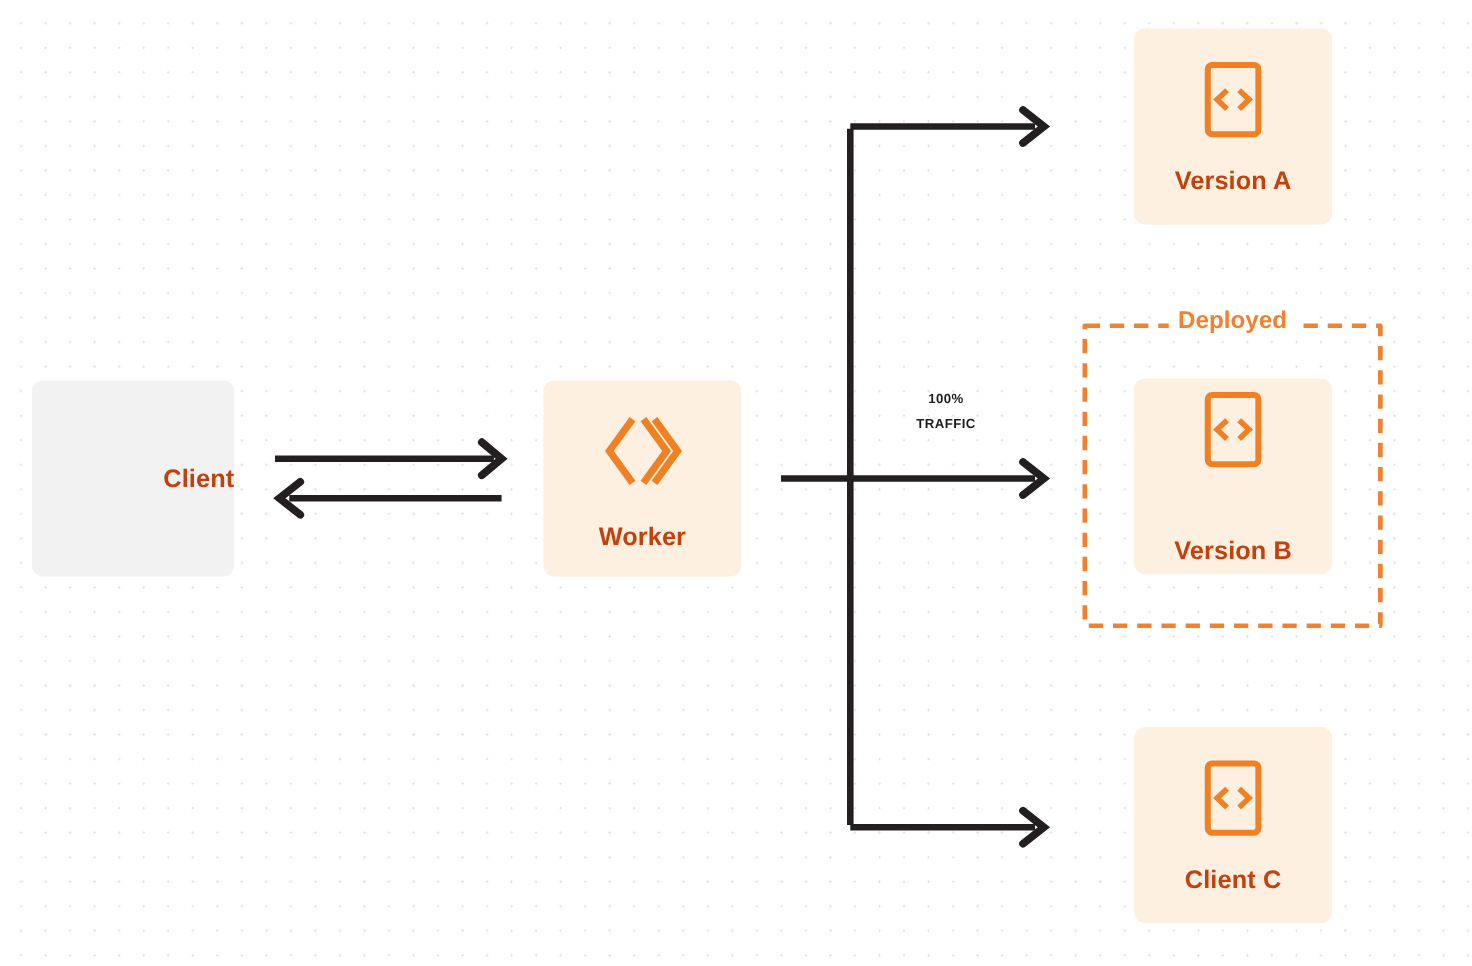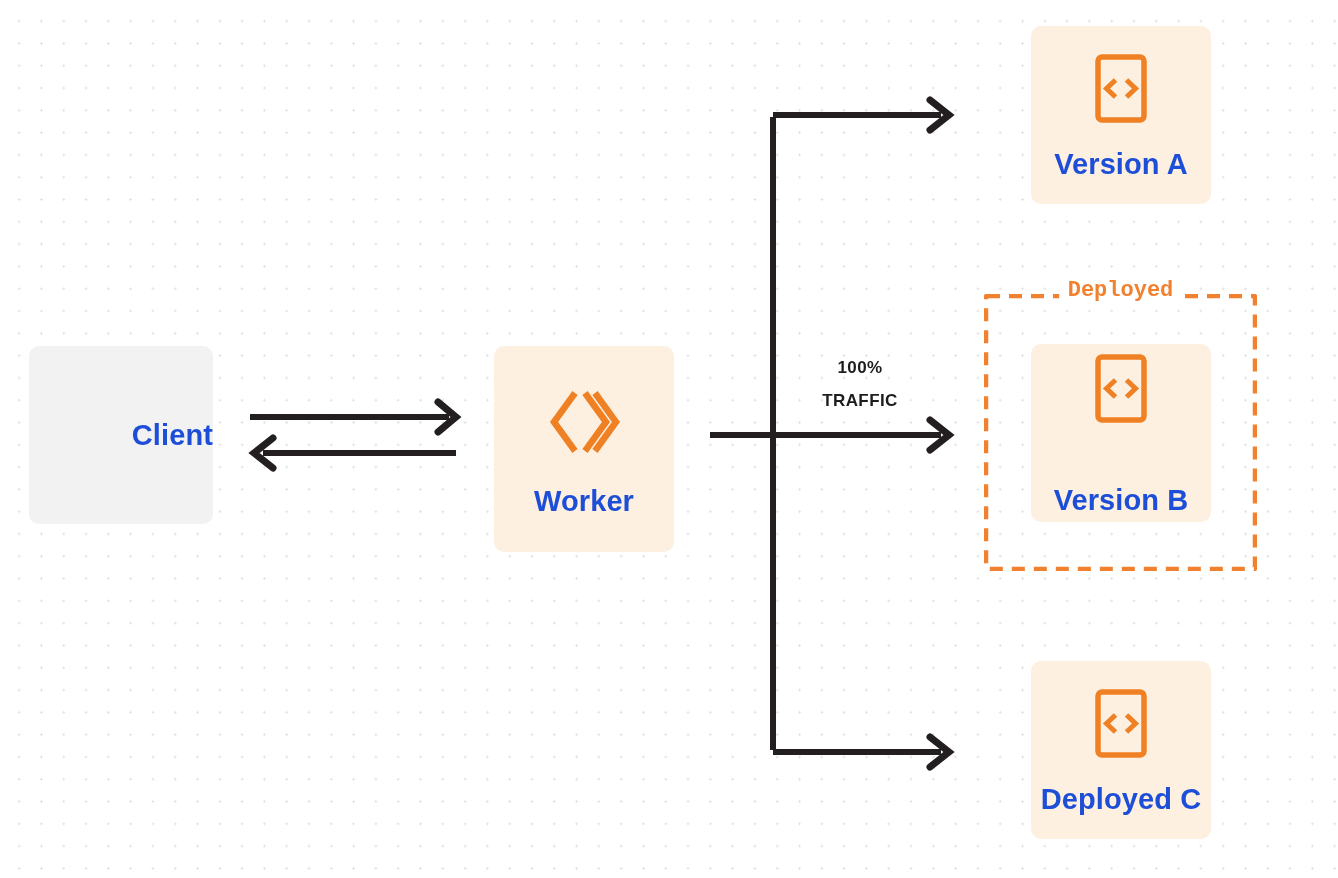--- a/index.html
+++ b/index.html
@@ -27,44 +27,44 @@
   .node {
     position: absolute;
     box-sizing: border-box;
     display: flex;
     flex-direction: column;
     align-items: center;
     justify-content: center;
     border-radius: 10px;
   }
   .node-label {
-    font-size: 29px;
+    font-size: 23px;
     font-weight: bold;
-    color: #1d4ed8;
+    color: #c2410c;
     letter-spacing: 0.1px;
     line-height: 1;
     white-space: nowrap;
   }
 
   
   #client-node {
     left: 29px;
     top: 346px;
     width: 184px;
     height: 178px;
     background: #f2f2f3;
     align-items: flex-end;
   }
 
   
   #worker-node {
     left: 494px;
     top: 346px;
     width: 180px;
-    height: 206px;
+    height: 178px;
     background: #fdf0e0;
   }
   #worker-node .node-label { margin-top: 22px; }
 
   
   .version-node {
     width: 180px;
     height: 178px;
     background: #fdf0e0;
   }
@@ -74,21 +74,20 @@
   .version-node .node-label { margin-top: 20px; }
 
   
   #deployed-frame {
     position: absolute;
     left: 984px;
     top: 294px;
     width: 273px;
     height: 277px;
     box-sizing: border-box;
-    font-family: Liberation Mono, monospace;
   }
   #deployed-frame svg { display: block; }
   #deployed-label {
     position: absolute;
     left: 50%;
     top: -14px;
     transform: translateX(-50%);
     background: #ffffff;
     padding: 0 9px;
     font-size: 22px;
@@ -108,21 +107,21 @@
     pointer-events: none;
   }
 
   
   #traffic-label {
     position: absolute;
     left: 790px;
     top: 351px;
     width: 140px;
     text-align: center;
-    font-size: 17px;
+    font-size: 12px;
     font-weight: bold;
     color: #1d1d1f;
     line-height: 1.95;
     letter-spacing: 0.4px;
   }
   #traffic-label span { display: block; }
 </style>
 </head>
 <body>
 
@@ -202,21 +201,21 @@
   </div>
 
   <div id="version-c-node" class="node version-node">
     <span>
       <svg width="60" height="74" viewBox="0 0 60 74" fill="none" xmlns="http://www.w3.org/2000/svg">
         <rect x="7" y="5" width="46" height="63" rx="4" ry="4" stroke="#ef8023" stroke-width="5.5" fill="none"></rect>
         <path d="M24.5 28 L15.5 36.5 L24.5 45" stroke="#ef8023" stroke-width="5" stroke-linecap="butt" stroke-linejoin="miter" fill="none"></path>
         <path d="M35.5 28 L44.5 36.5 L35.5 45" stroke="#ef8023" stroke-width="5" stroke-linecap="butt" stroke-linejoin="miter" fill="none"></path>
       </svg>
     </span>
-    <div class="node-label">Deployed C</div>
+    <div class="node-label">Client C</div>
   </div>
 
   <div id="deployed-frame">
     <svg width="273" height="277" viewBox="0 0 273 277" fill="none" xmlns="http://www.w3.org/2000/svg">
       <rect x="2" y="2" width="269" height="273" rx="1" ry="1" stroke="#f2812f" stroke-width="4.5" fill="none" stroke-dasharray="13 9" stroke-linecap="butt"></rect>
     </svg>
     <div id="deployed-label">Deployed</div>
   </div>
 
   <div id="traffic-label">

